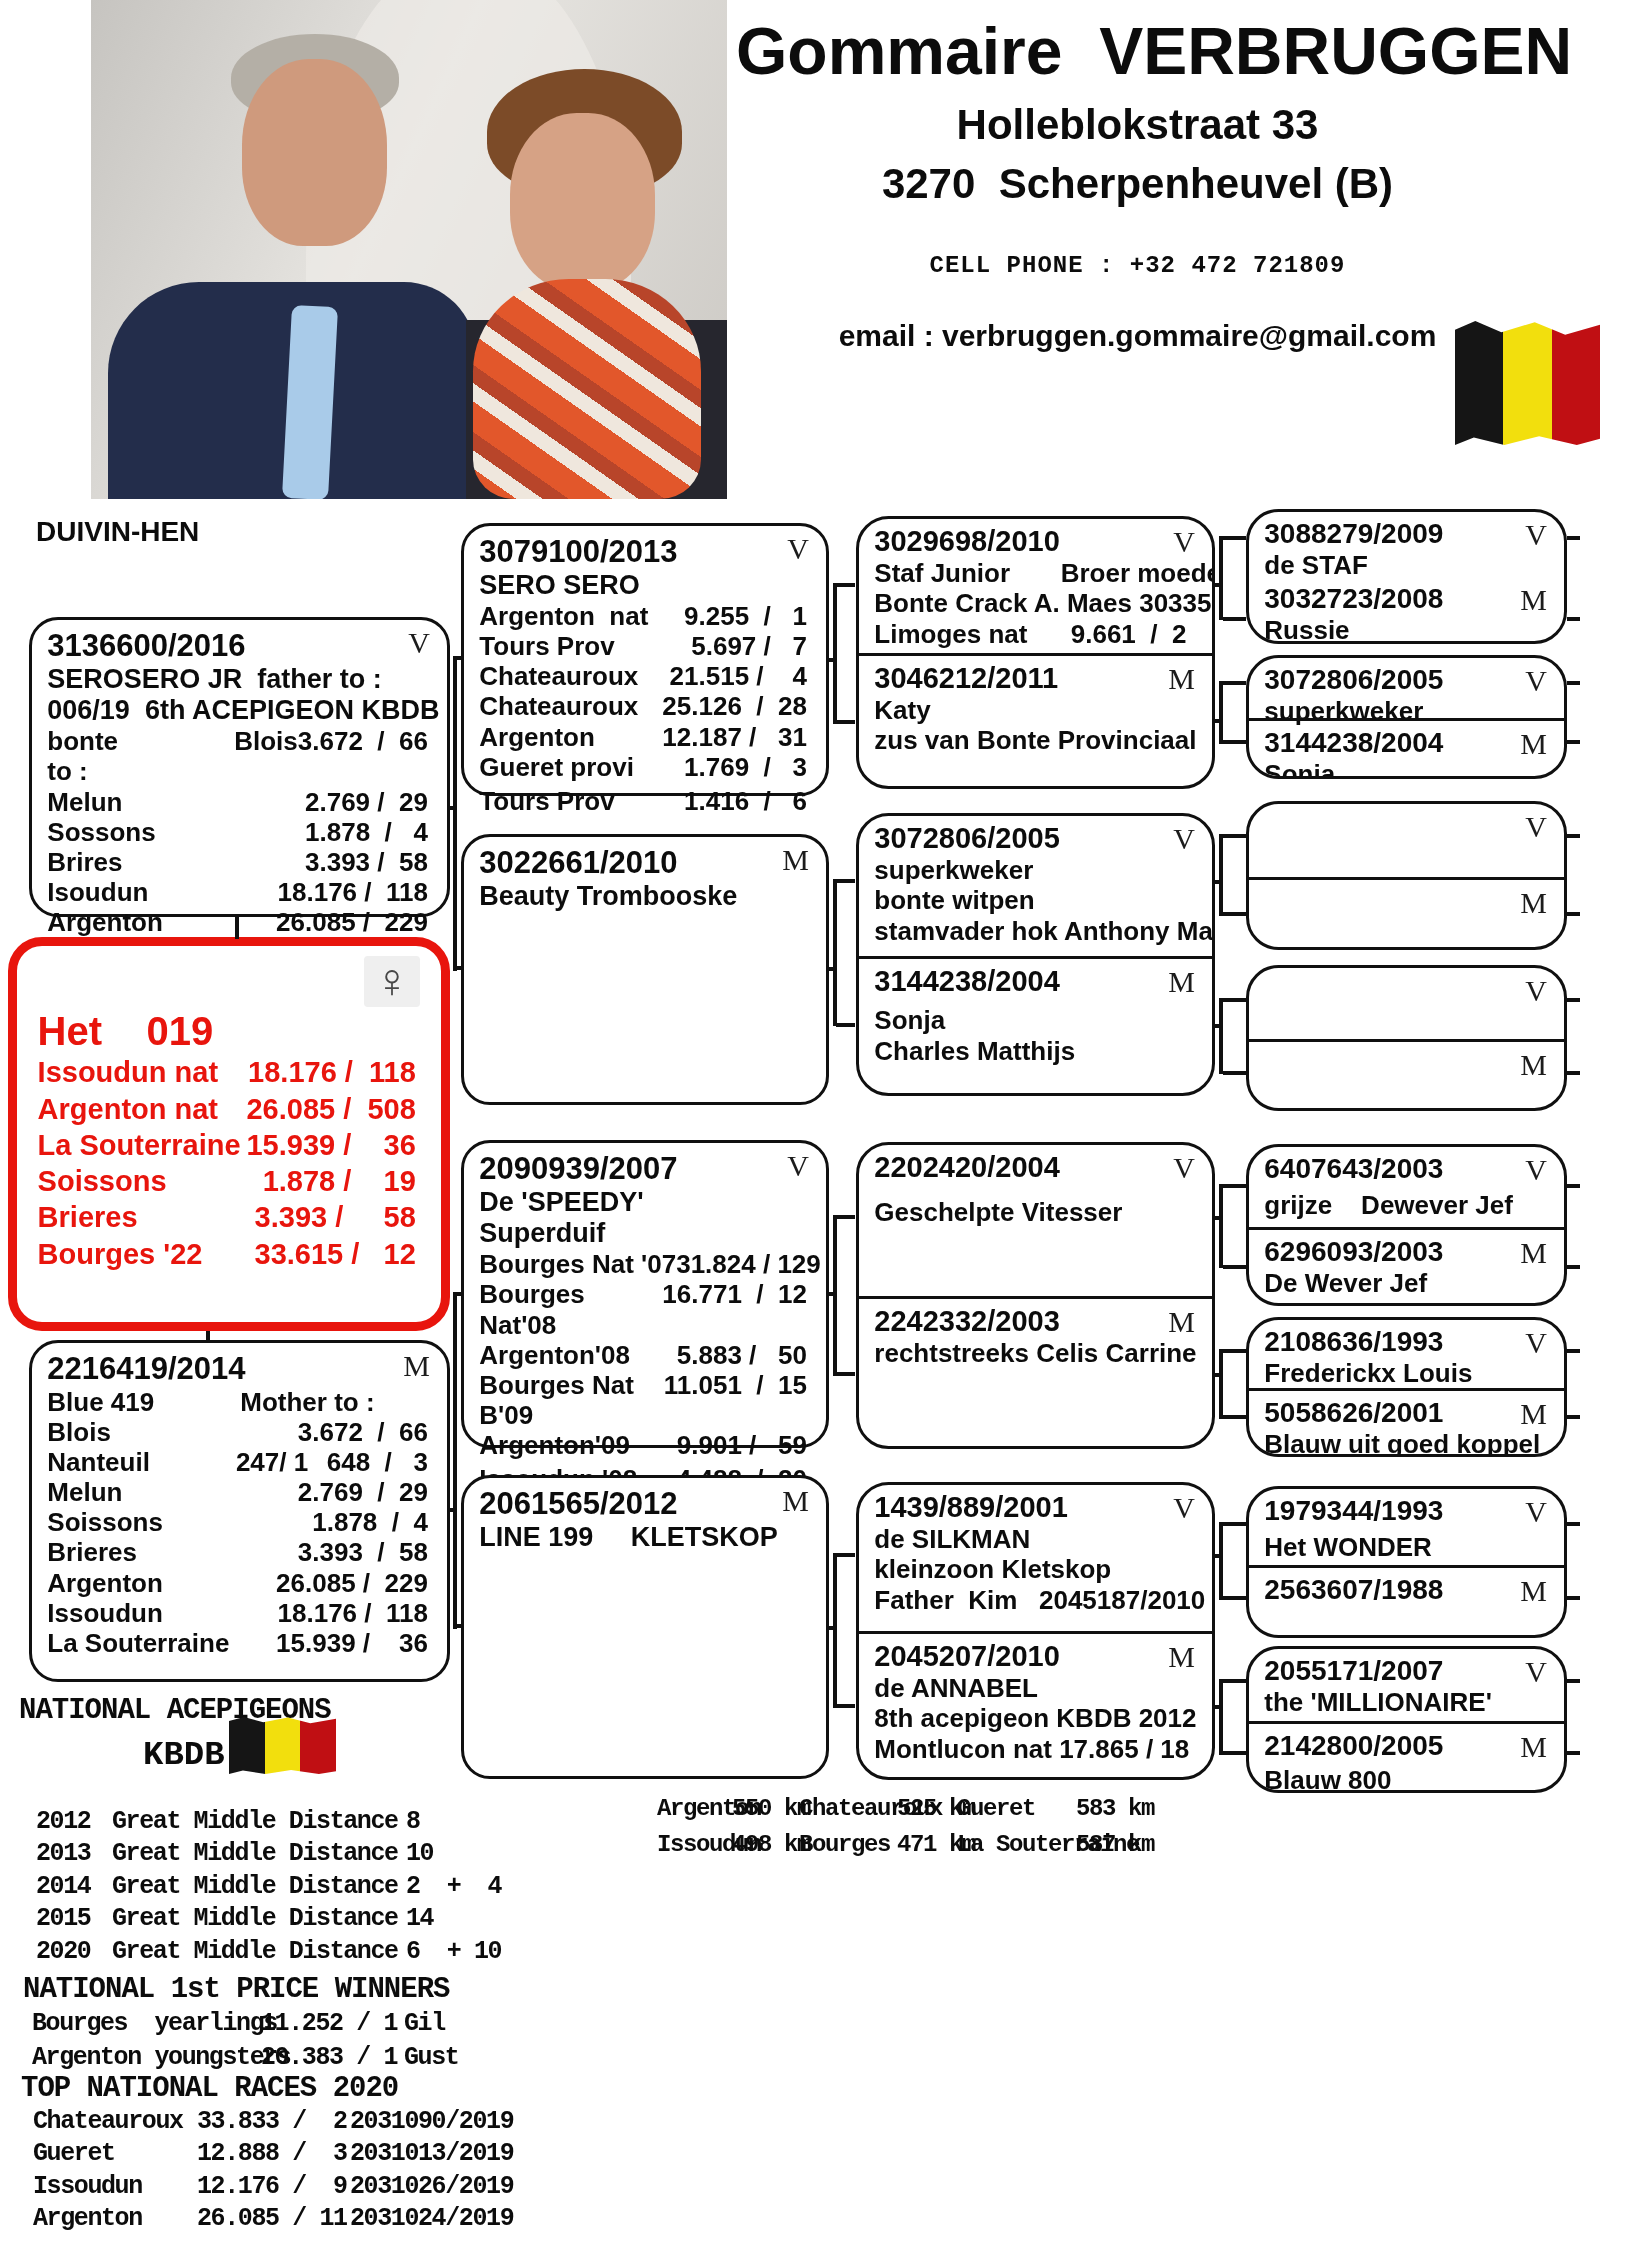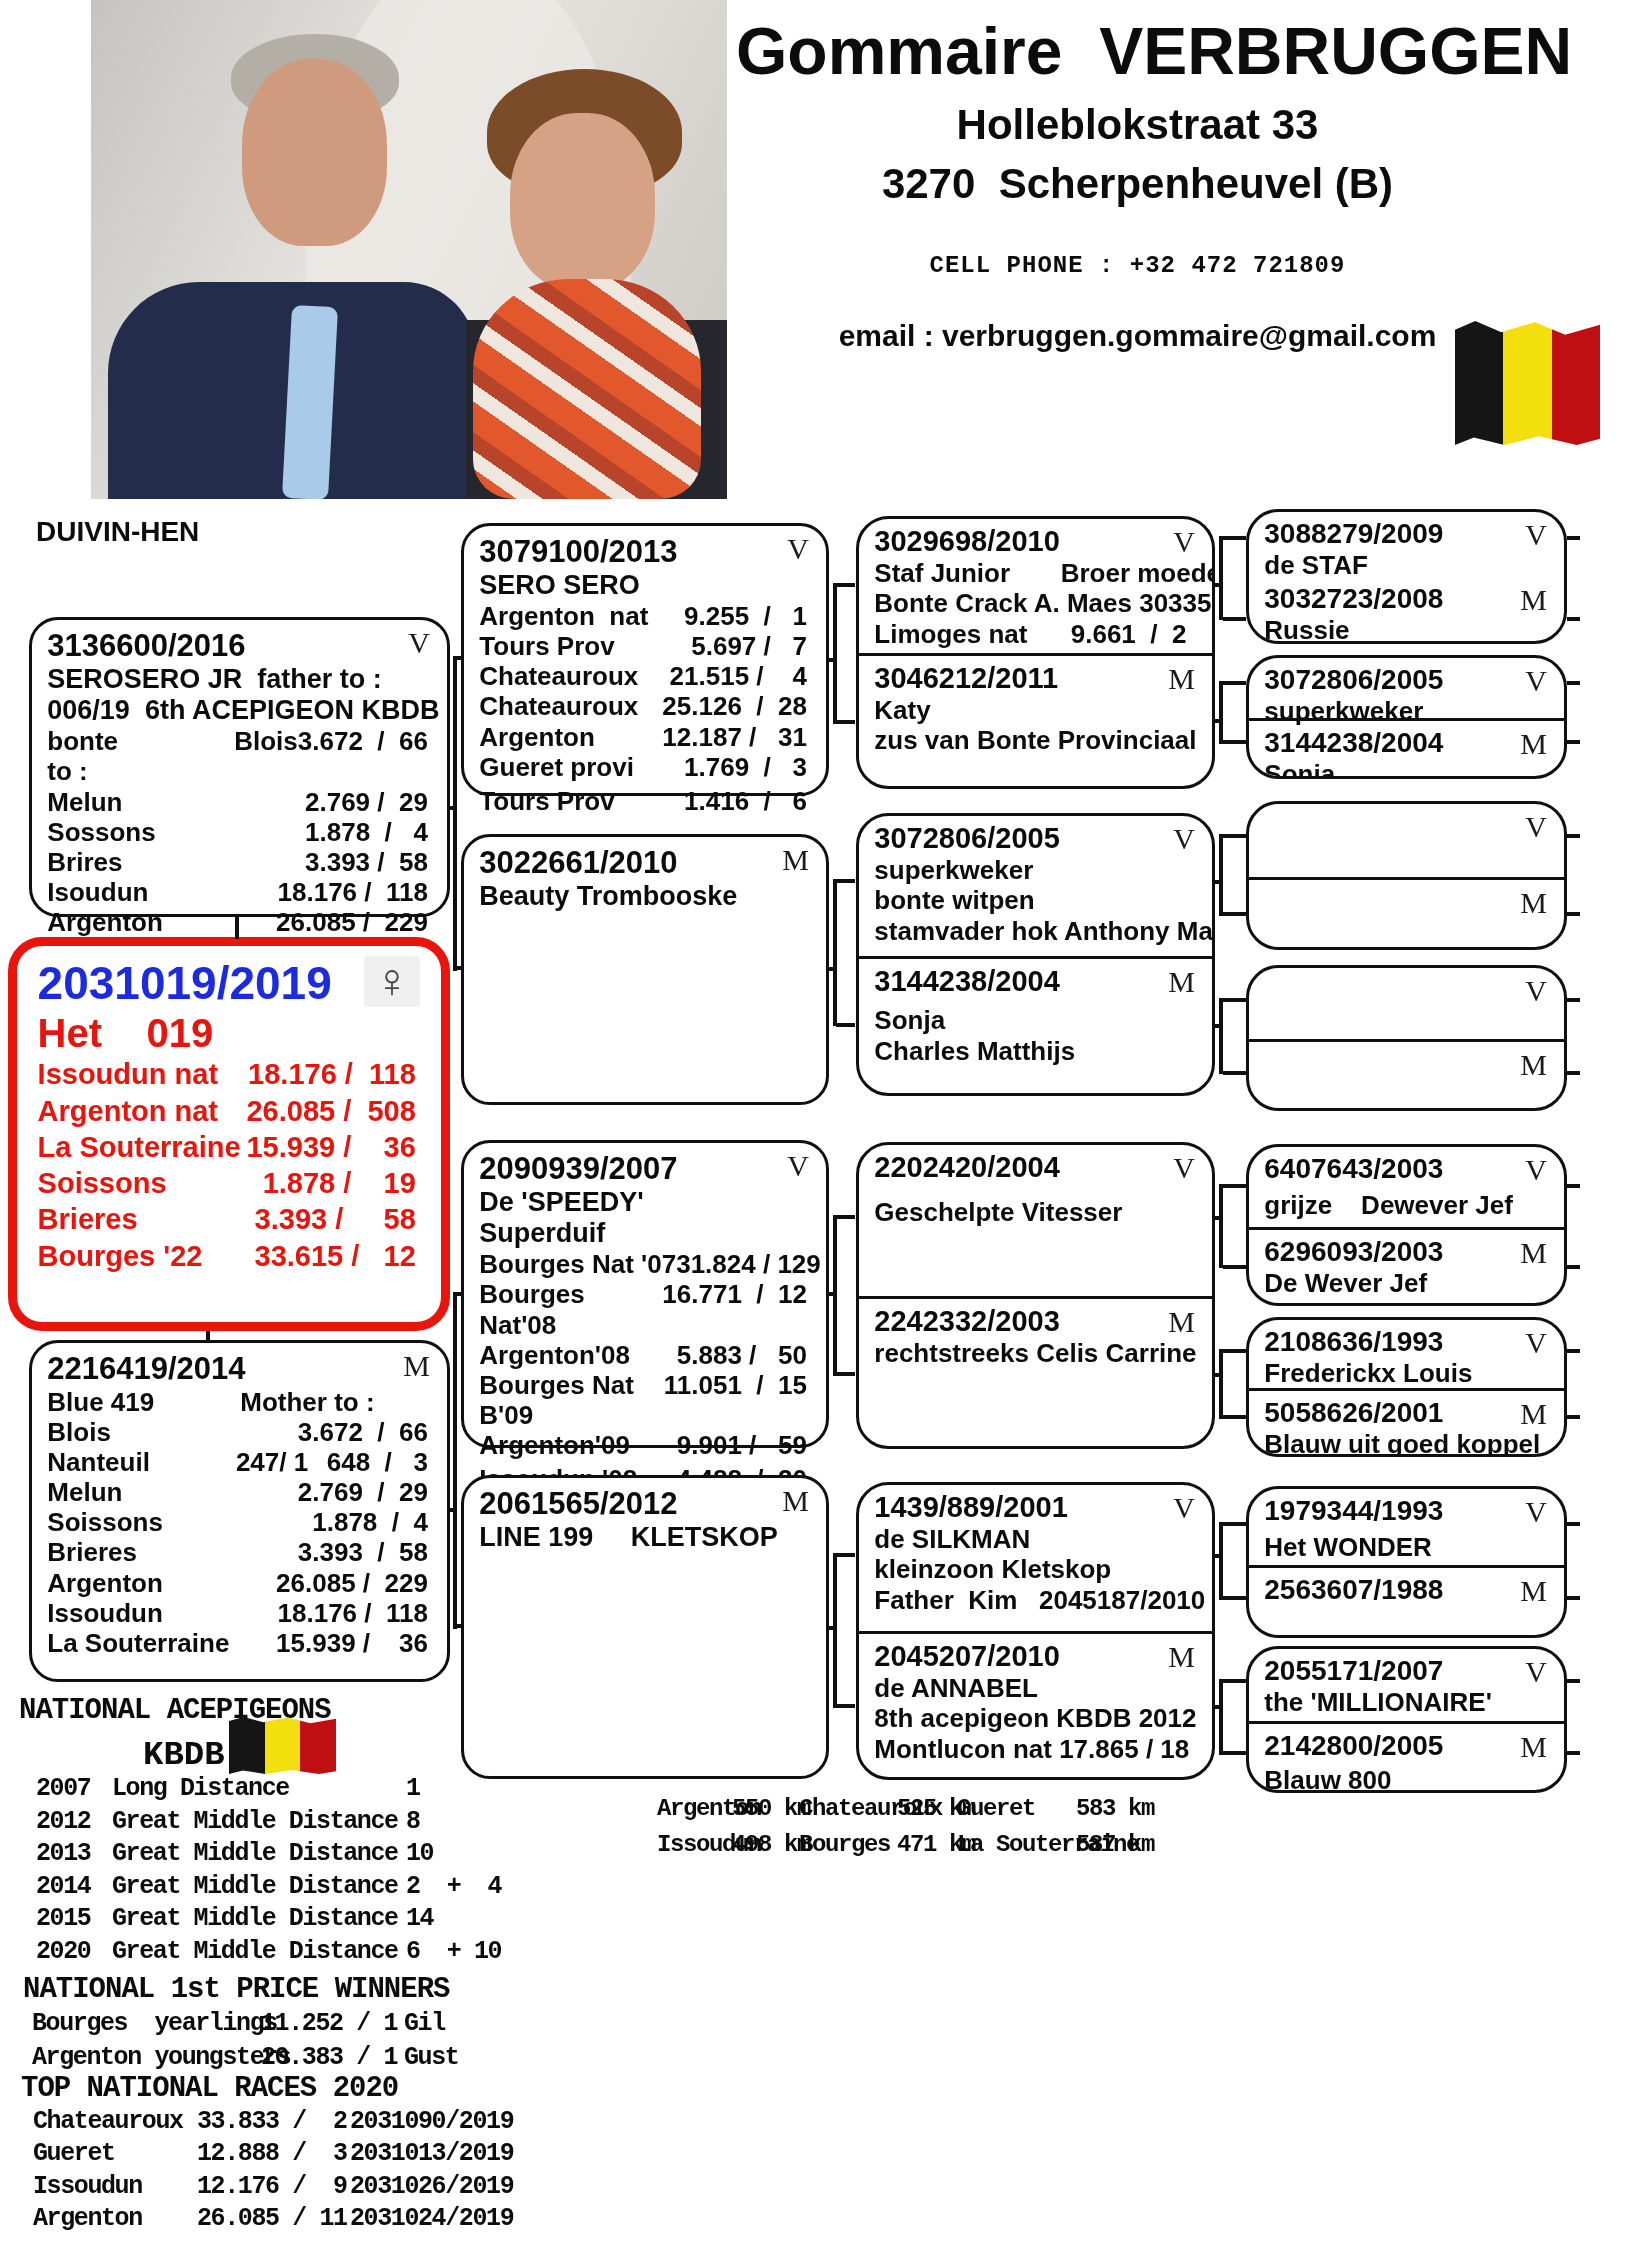--- a/index.html
+++ b/index.html
@@ -137,21 +137,20 @@
         <span class="rs pre">26.085 /  229</span>
       </div>
     <div class="row" style="margin-top:5.7px;">
         <span class="nm">La Souterraine</span>
         <span class="rs pre">15.939 /    36</span>
       </div>
   </div>
 
   <div class="box subject" style="left:7.6px;top:937px;width:442px;height:394px;">
     <div class="subj-head">
-      <span class="subj-ring">2031019/2019</span>
       <span class="female">♀</span>
     </div>
     <div class="subj-name pre">Het    019</div>
     <div class="row">
         <span class="nm">Issoudun nat</span>
         <span class="rs pre">18.176 /  118</span>
       </div>
     <div class="row">
         <span class="nm">Argenton nat</span>
         <span class="rs pre">26.085 /  508</span>
@@ -529,25 +528,20 @@
     </div>
 
   <div class="mono mtitle" style="left:19px;top:1694px;">NATIONAL  ACEPIGEONS</div>
   <div class="mono org" style="left:143px;top:1736px;">KBDB</div>
   <div class="flag wavy" style="left:229px;top:1717px;width:107px;height:57px;">
     <div class="b1"></div>
     <div class="b2"></div>
     <div class="b3"></div>
   </div>
 
-  <div class="mono ace-row" style="left:36px;top:1774px;">
-      <span>2007</span>
-      <span>Long Distance</span>
-      <span class="pre">1</span>
-    </div>
   <div class="mono ace-row" style="left:36px;top:1807px;">
       <span>2012</span>
       <span>Great Middle Distance</span>
       <span class="pre">8</span>
     </div>
   <div class="mono ace-row" style="left:36px;top:1839px;">
       <span>2013</span>
       <span>Great Middle Distance</span>
       <span class="pre">10</span>
     </div>

